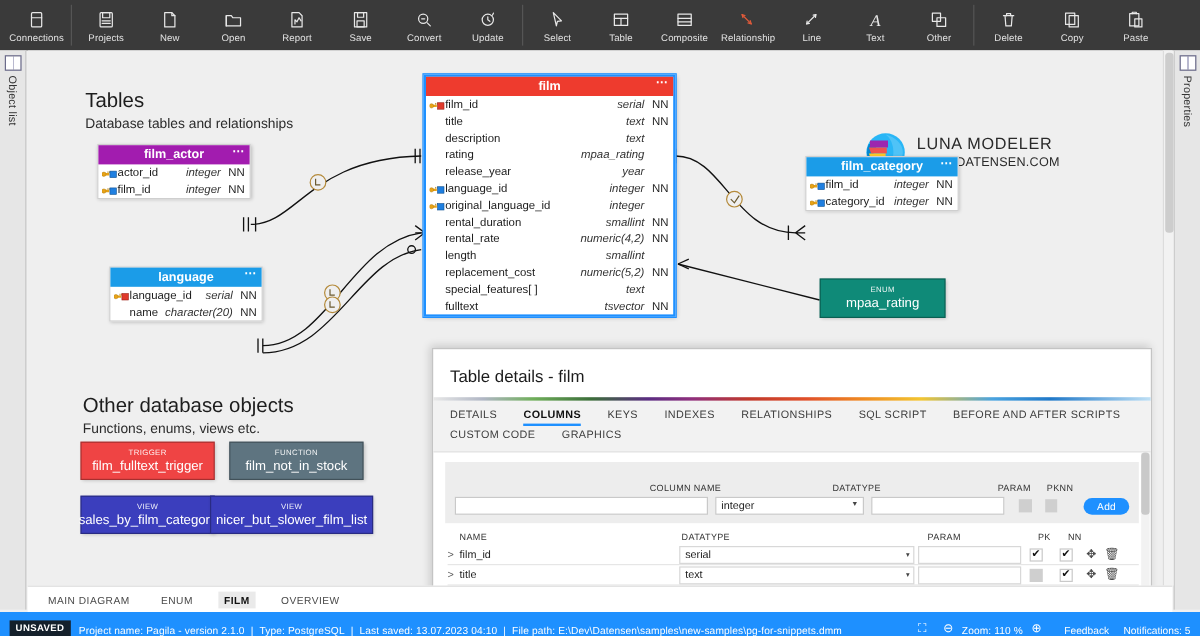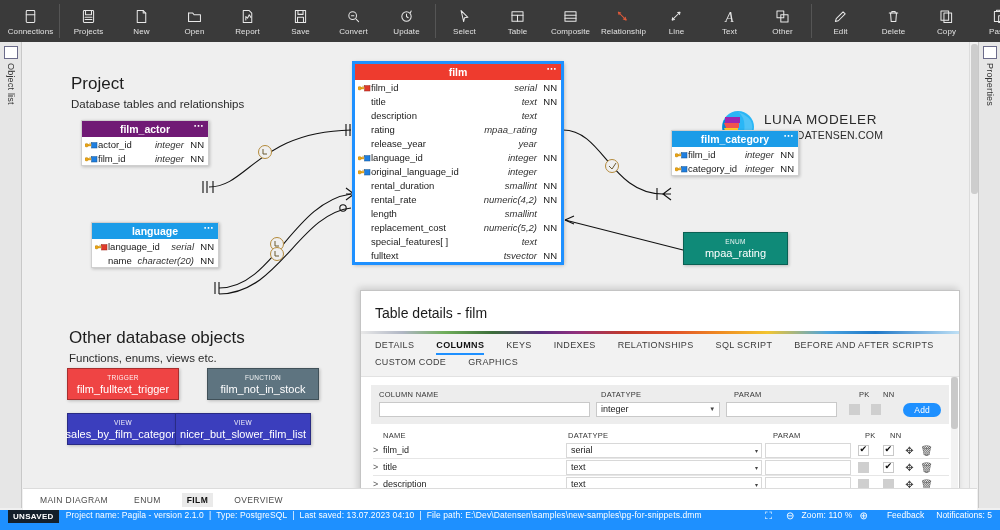--- a/index.html
+++ b/index.html
@@ -124,22 +124,23 @@
     padding-bottom: 4px;
   }
   .dt-tab {
     font-size: 9px; color: #3c3c3c; letter-spacing: .35px;
     padding-bottom: 3px; cursor: pointer; white-space: nowrap;
     border-bottom: 2px solid transparent;
   }
   .dt-tab.active { color: #111; font-weight: bold; border-bottom-color: #1e90ff; }
 
   .addbar {
-    margin: 8px 10px 0 10px; background: #ededed; padding: 5px 8px 7px 8px;
+    margin: 8px 10px 0 10px; background: #ededed; padding: 17px 8px 7px 8px;
     position: relative;
+    text-align: right;
   }
   .addbar-hdrow { display: flex; font-size: 7.5px; color: #343434; letter-spacing: .3px; }
   .addbar-row { display: flex; align-items: center; margin-top: 3px; }
   .f-in {
     height: 15px; background: #fff; border: 1px solid #c9c9c9;
     font-size: 9px; color: #222; padding: 0 4px; line-height: 13px;
   }
   .f-sel {
     height: 15px; background: #fff; border: 1px solid #c9c9c9;
     font-size: 9px; color: #222; padding: 0 4px; line-height: 13px;
@@ -185,21 +186,21 @@
     background: #fff; border-top: 1px solid #dcdcdc;
     display: flex; align-items: center; padding-left: 12px; gap: 16px;
   }
   .btab {
     font-size: 8.5px; color: #4a4a4a; letter-spacing: .4px;
     padding: 2px 5px; cursor: pointer; white-space: nowrap;
   }
   .btab.active { color: #111; font-weight: bold; background: #eaeaea; }
   .statusbar {
     position: absolute; left: 0; top: 510px; width: 1000px; height: 20px;
-    background: #1e90ff; display: flex; align-items: flex-start;
+    background: #1e90ff; display: flex; align-items: flex-end;
     color: #fff; font-size: 8.5px; padding: 0 8px; gap: 0;
   }
   .badge {
     background: #14202b; color: #fff; font-size: 8px; font-weight: bold;
     padding: 2px 5px; letter-spacing: .3px; margin-right: 7px;
   }
   .st-txt { white-space: nowrap; letter-spacing: .1px; }
   .st-spacer { flex: 1 1 auto; }
   .st-ic { margin: 0 7px; font-size: 10px; cursor: pointer; }
   .st-link { margin-left: 12px; cursor: pointer; white-space: nowrap; }
@@ -347,28 +348,20 @@
         <div class="tb-btn">
           <span class="tb-ico">
             <svg width="17" height="17" viewBox="0 0 20 20" fill="none" stroke="#e8e8e8" stroke-width="1.2" stroke-linecap="round" stroke-linejoin="round">
               <rect x="3.5" y="3.5" width="8" height="8"></rect>
               <rect x="8" y="8" width="8.5" height="8.5"></rect>
             </svg>
           </span>
           <span class="tb-lab">Other</span>
         </div>
         <div class="tb-sep"></div>
-        <div class="tb-btn">
-          <span class="tb-ico">
-            <svg width="17" height="17" viewBox="0 0 20 20" fill="none" stroke="#e8e8e8" stroke-width="1.2" stroke-linecap="round" stroke-linejoin="round">
-              <path d="M4 16l1-3.5L13 4.5l2.5 2.5L7.5 15z"></path>
-            </svg>
-          </span>
-          <span class="tb-lab">Edit</span>
-        </div>
         <div class="tb-btn">
           <span class="tb-ico">
             <svg width="17" height="17" viewBox="0 0 20 20" fill="none" stroke="#e8e8e8" stroke-width="1.2" stroke-linecap="round" stroke-linejoin="round">
               <path d="M5 6h10"></path>
               <path d="M6.5 6l.8 10h5.4l.8-10"></path>
               <path d="M8 6V4h4v2"></path>
             </svg>
           </span>
           <span class="tb-lab">Delete</span>
         </div>
@@ -441,21 +434,21 @@
         <circle cx="589" cy="124" r="6.5"></circle>
       </g>
       <g fill="none" stroke="#6b5a30" stroke-width="1">
         <path d="M 240 107 l 0 5 l 4 0"></path>
         <path d="M 252 199 l 0 5 l 4 0"></path>
         <path d="M 252 209 l 0 5 l 4 0"></path>
         <path d="M 586 124 l 3 3 l 4 -6"></path>
       </g>
     </svg>
 
-    <div class="sec-title" style="left:48px;top:32px;">Project</div>
+    <div class="sec-title" style="left:48px;top:32px;">Tables</div>
     <div class="sec-sub" style="left:48px;top:56px;">Database tables and relationships</div>
 
     <div class="sec-title" style="left:46px;top:286px;">Other database objects</div>
     <div class="sec-sub" style="left:46px;top:310px;">Functions, enums, views etc.</div>
 
     <div class="logo-wrap">
       <svg width="34" height="34" viewBox="0 0 34 34">
         <path d="M17 1 a16 16 0 0 1 0 32 a16 16 0 0 1 0 -32" fill="#29b6f6"></path>
         <path d="M3 10 a16 16 0 0 0 14 23 a13 13 0 0 1 -5 -23 z" fill="#0288d1"></path>
         <path d="M4 7 h15 v6 h-15 z" fill="#9c27b0"></path>
@@ -570,21 +563,21 @@
             <span class="tnn"></span>
           </div>
           <div class="trow">
             <span class="key"></span>
             <span class="tname">fulltext</span>
             <span class="tdt">tsvector</span>
             <span class="tnn">NN</span>
           </div>
         </div>
         <div class="tbox" style="left:58px;top:78px;width:128px">
-          <div class="tbox-hd" style="background:#701a75">
+          <div class="tbox-hd" style="background:#a21caf">
             <span>film_actor</span>
             <span class="dots">⋯</span>
           </div>
           <div class="trow">
             <span class="key">
               <svg width="13" height="10" viewBox="0 0 13 10">
                 <path d="M0 4.2 h6 v2 h-6 z" fill="#e8a317"></path>
                 <circle cx="1.6" cy="5.2" r="1.8" fill="#e8a317" stroke="#b07d10" stroke-width=".4"></circle>
                 <path d="M5 4.2 v-1.4 M6.4 4.2 v-1.4" stroke="#b07d10" stroke-width=".7"></path>
                 <rect x="6.6" y="2.6" width="5.4" height="5.4" fill="#1f7fe0" stroke="#10508f" stroke-width=".5"></rect>
@@ -668,21 +661,21 @@
       </div>
     <div id="objectsLayer">
         <div class="chip" style="left:660px;top:190px;width:105px;height:33px;background:#0f8a78">
           <span class="kind">ENUM</span>
           <span class="nm">mpaa_rating</span>
         </div>
         <div class="chip" style="left:44px;top:326px;width:112px;height:32px;background:#ef4444">
           <span class="kind">TRIGGER</span>
           <span class="nm">film_fulltext_trigger</span>
         </div>
-        <div class="chip" style="left:184px;top:326px;width:112px;height:32px;background:#5e7480">
+        <div class="chip" style="left:168px;top:326px;width:112px;height:32px;background:#5e7480">
           <span class="kind">FUNCTION</span>
           <span class="nm">film_not_in_stock</span>
         </div>
         <div class="chip" style="left:44px;top:371px;width:112px;height:32px;background:#3b3ebd">
           <span class="kind">VIEW</span>
           <span class="nm">sales_by_film_category</span>
         </div>
         <div class="chip" style="left:152px;top:371px;width:136px;height:32px;background:#3b3ebd">
           <span class="kind">VIEW</span>
           <span class="nm">nicer_but_slower_film_list</span>

